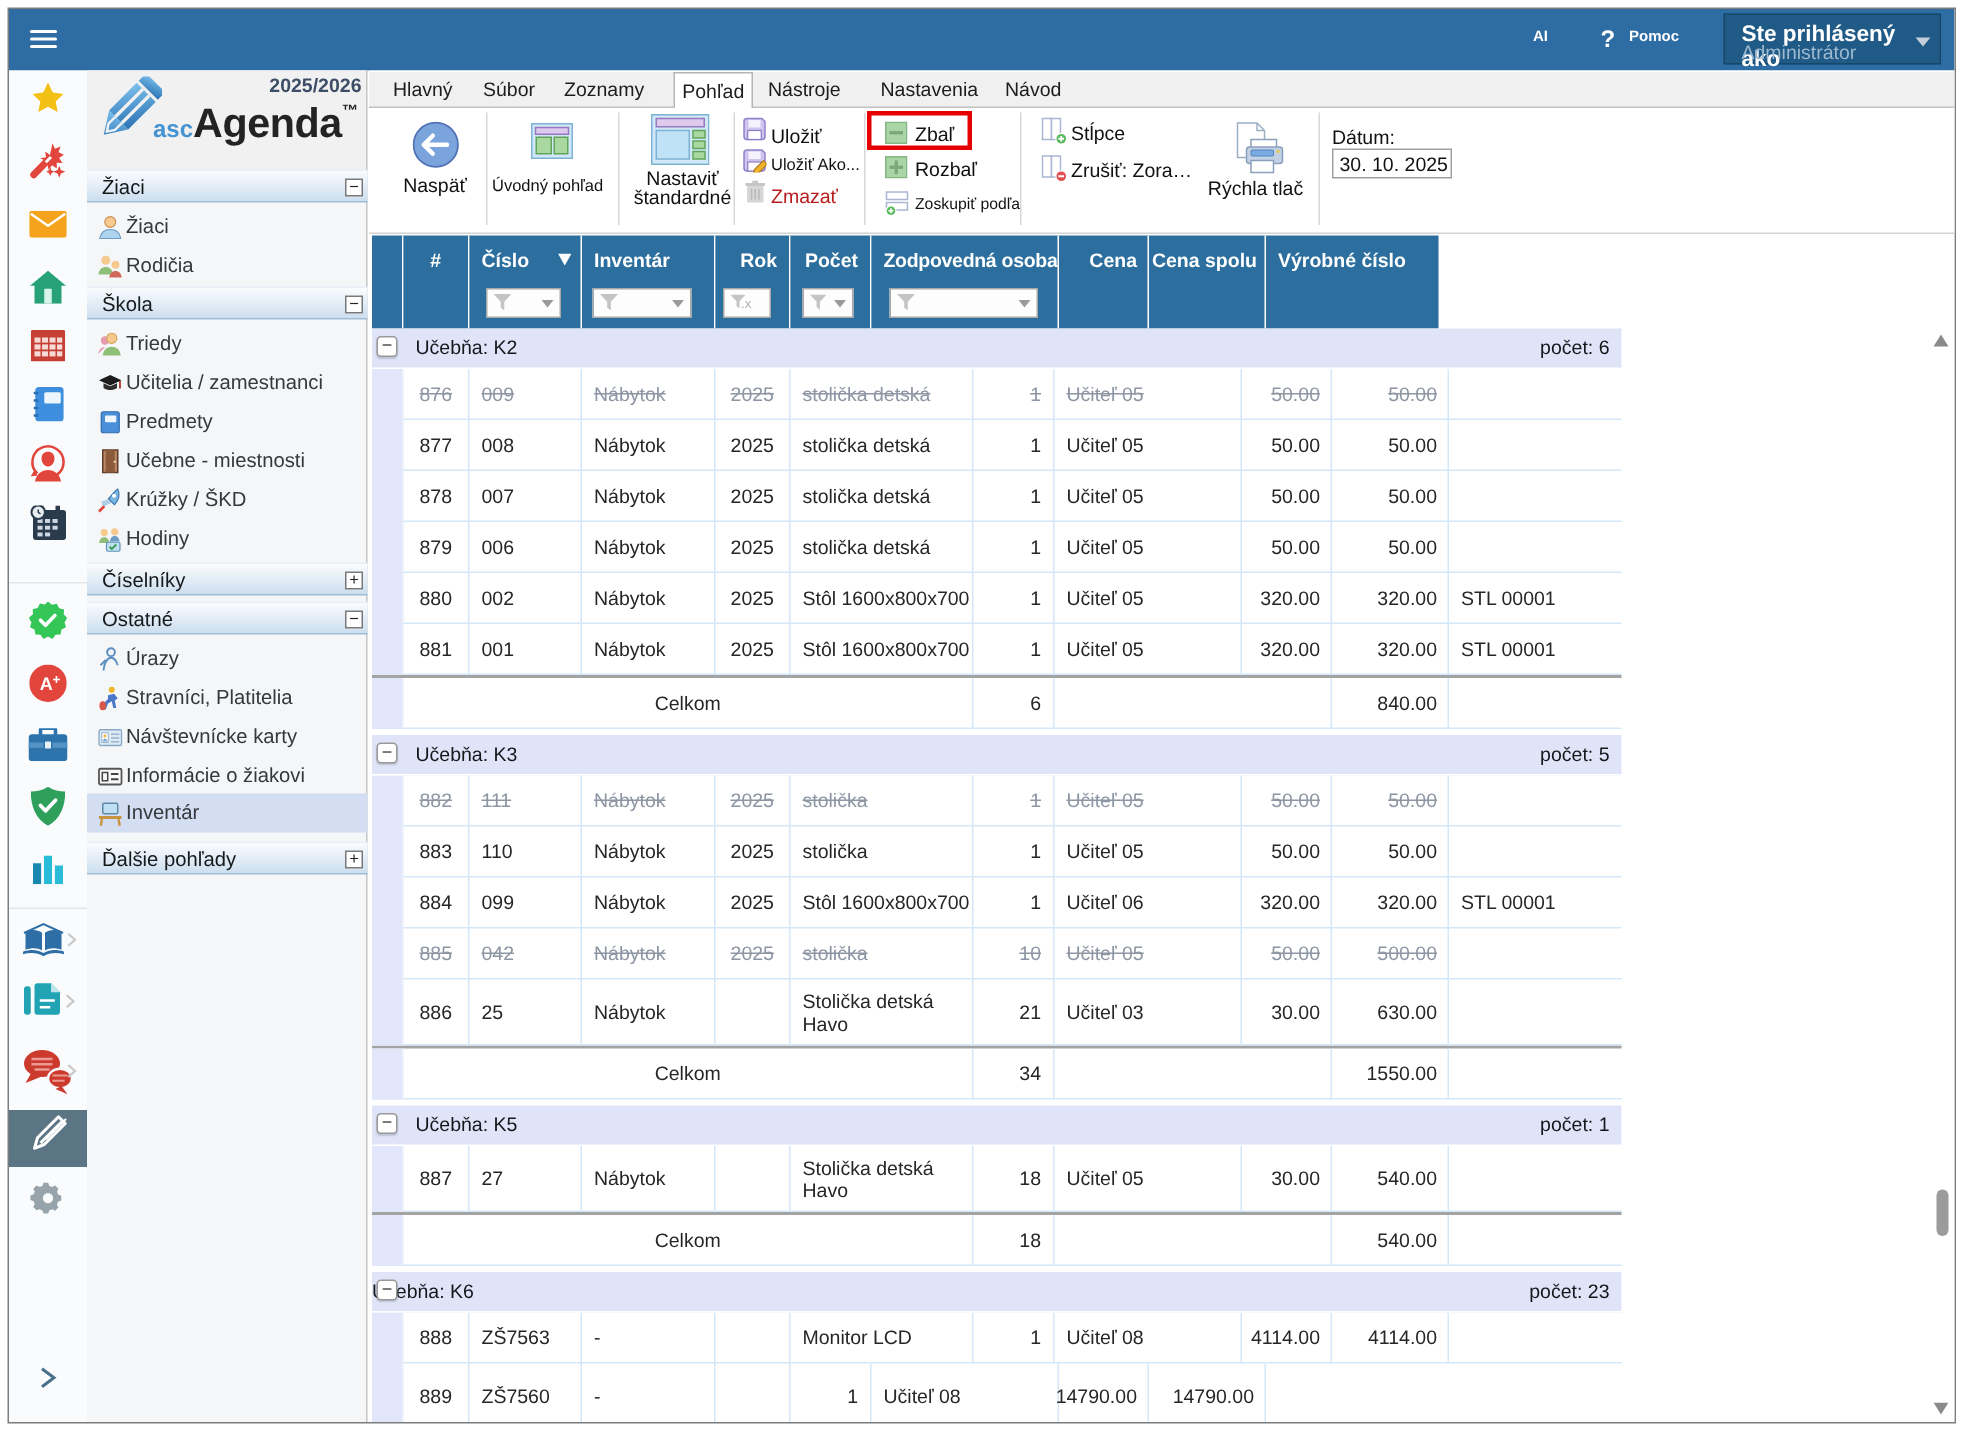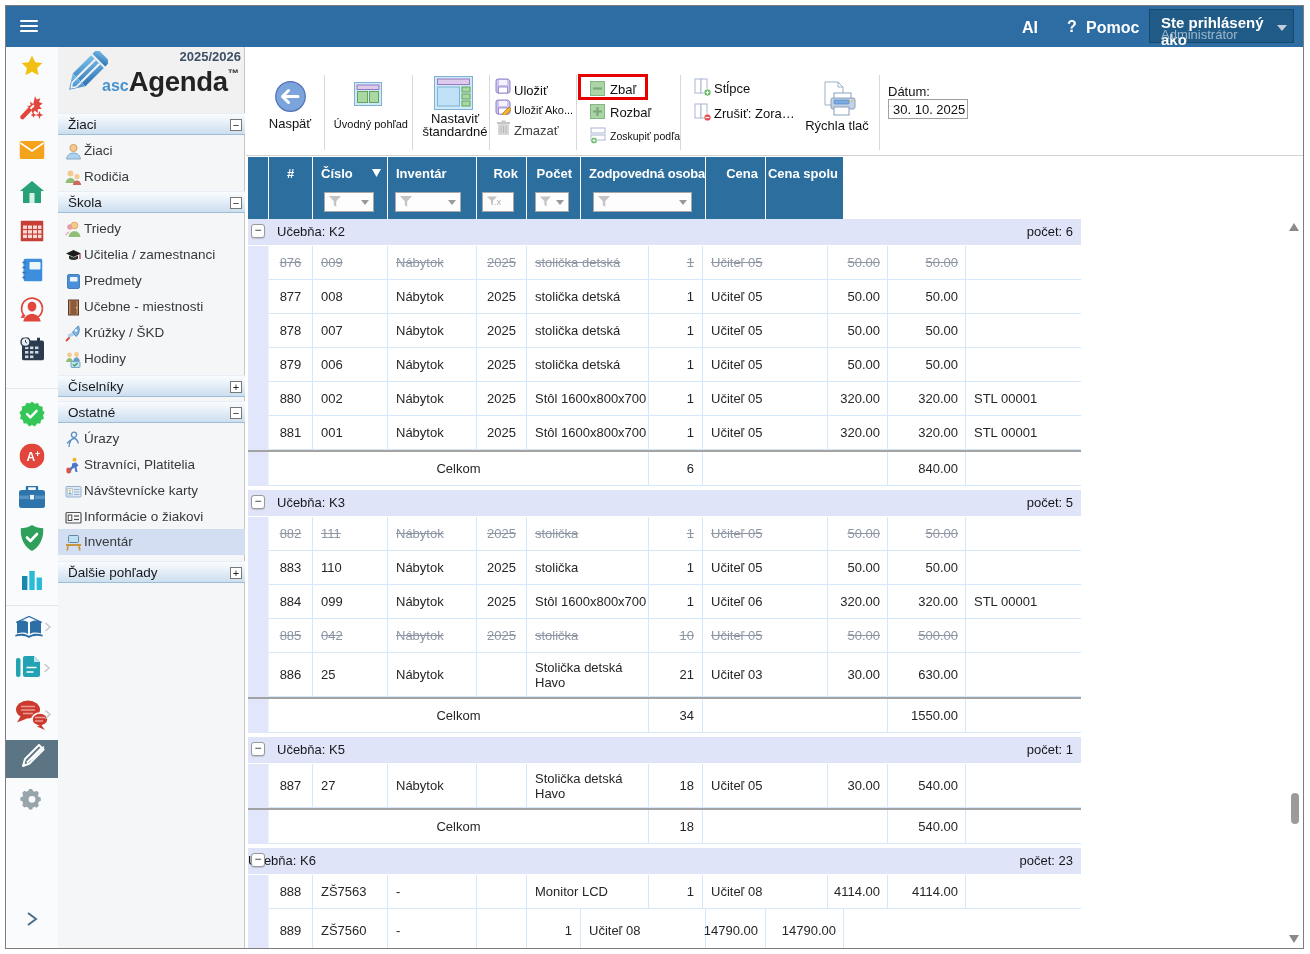--- a/index.html
+++ b/index.html
@@ -7,21 +7,21 @@
 #win { position:absolute; left:5px; top:5px; width:1299px; height:944px; border:1px solid #7d7d7d; background:#fff; overflow:hidden; }
 
 .abs { position:absolute; }
 
 
 #topbar { position:absolute; left:0; top:0; width:1297px; height:41px; background:#2d6da4; }
 #burger div { position:absolute; left:14px; width:18px; height:2.2px; background:#fff; border-radius:1px; }
 #search { position:absolute; left:52px; top:4px; width:597px; height:30px; background:#45799f; border:1px solid #6d94b5; border-radius:15px; }
 #search .ph { position:absolute; left:32px; top:8px; font-size:12.5px; color:#9fb9cf; letter-spacing:0.2px; }
 
-.tb-txt { position:absolute; top:13px; color:#fff; font-weight:bold; font-size:16px; }
+.tb-txt { position:absolute; top:13px; color:#fff; font-weight:bold; font-size:10px; }
 #userbox { position:absolute; left:1143px; top:3px; width:145px; height:34px; background:#205a86; border:1px solid #16486b; }
 #userbox .l1 { position:absolute; left:11px; top:4px; font-size:15px; font-weight:bold; color:#fff; }
 #userbox .l2 { position:absolute; left:11px; top:17px; font-size:13px; color:#9db9cf; }
 #userbox .car { position:absolute; right:6px; top:15px; width:0; height:0; border-left:5.5px solid transparent; border-right:5.5px solid transparent; border-top:6px solid #c2cfda; }
 
 
 #rail { position:absolute; left:0; top:41px; width:52px; height:901px; background:#fafbfc; }
 .ric { position:absolute; left:50%; transform:translate(-50%,-50%); }
 #railsel { position:absolute; left:0; top:693px; width:52px; height:38px; background:#5b7584; }
 .rsep { position:absolute; left:0; width:52px; height:1px; background:#e4e6e8; }
@@ -342,39 +342,48 @@
     <div class="mitem sel" style="top:482px"><svg class="mico" viewBox="0 0 17 17">
           <rect x="3.5" y="1.5" width="10" height="7" rx="1" fill="#bfdff2" stroke="#5e88a8" stroke-width="1"></rect>
           <rect x="1" y="10" width="15" height="2" fill="#c89440"></rect>
           <line x1="3" y1="12" x2="2.2" y2="16.5" stroke="#c89440" stroke-width="1.6"></line>
           <line x1="14" y1="12" x2="14.8" y2="16.5" stroke="#c89440" stroke-width="1.6"></line>
         </svg>Inventár</div>
     <div class="mhead" style="top:514px">Ďalšie pohľady<div class="mtog">+</div></div>
   </div>
 
   <div id="content">
+    <div id="tabstrip">
+      <div class="tab" style="left:16px;">Hlavný</div>
+      <div class="tab" style="left:76px;">Súbor</div>
+      <div class="tab" style="left:130px;">Zoznamy</div>
+      <div id="tabactive"><span class="tab" style="position:static">Pohľad</span></div>
+      <div class="tab" style="left:266px;">Nástroje</div>
+      <div class="tab" style="left:341px;">Nastavenia</div>
+      <div class="tab" style="left:424px;">Návod</div>
+    </div>
     <div id="ribbon">
       <div class="rsepv" style="left:78px"></div>
       <div class="rsepv" style="left:166px"></div>
       <div class="rsepv" style="left:243px"></div>
       <div class="rsepv" style="left:330px"></div>
       <div class="rsepv" style="left:434px"></div>
       <div class="rsepv" style="left:633px"></div>
       <svg class="abs" style="left:29px;top:9px" width="31" height="31" viewBox="0 0 31 31">
           <circle cx="15.5" cy="15.5" r="14.8" fill="#7ba3dc" stroke="#5272b8" stroke-width="1.2"></circle>
           <path d="M7.5 15.5h15.5M13.5 9.5l-6 6 6 6" fill="none" stroke="#fff" stroke-width="3" stroke-linejoin="round" stroke-linecap="round"></path>
         </svg>
       <div class="rlabel" style="left:14px;top:44px;width:60px;">Naspäť</div>
       <svg class="abs" style="left:108px;top:10px" width="28" height="24" viewBox="0 0 28 24">
           <rect x=".5" y=".5" width="27" height="23" fill="#cfe9f8" stroke="#7fb2d2"></rect>
           <rect x="3" y="3" width="22" height="4.5" fill="#ddcaec" stroke="#9878c0" stroke-width="1"></rect>
           <rect x="3.5" y="9.5" width="10" height="11" fill="#a9d9a0" stroke="#63a45a" stroke-width="1"></rect>
           <rect x="15.5" y="9.5" width="9" height="11" fill="#a9d9a0" stroke="#63a45a" stroke-width="1"></rect>
         </svg>
-      <div class="rsmall" style="left:82px;top:46px;width:80px;text-align:right;">Úvodný pohľad</div>
+      <div class="rsmall" style="left:82px;top:46px;width:80px;text-align:left;">Úvodný pohľad</div>
       <svg class="abs" style="left:188px;top:4px" width="39" height="34" viewBox="0 0 39 34">
           <rect x=".5" y=".5" width="38" height="33" fill="#cfe9f8" stroke="#7fb2d2"></rect>
           <rect x="3.5" y="3" width="32" height="5.5" fill="#ddcaec" stroke="#9878c0" stroke-width="1"></rect>
           <rect x="3.5" y="11" width="22" height="19" fill="#c0e2f6" stroke="#7fb2d2" stroke-width="1"></rect>
           <rect x="28" y="11" width="8" height="5" fill="#a9d9a0" stroke="#63a45a" stroke-width="1"></rect>
           <rect x="28" y="18" width="8" height="5" fill="#a9d9a0" stroke="#63a45a" stroke-width="1"></rect>
           <rect x="28" y="25" width="8" height="5" fill="#a9d9a0" stroke="#63a45a" stroke-width="1"></rect>
         </svg>
       <div class="rlabel" style="left:164px;top:40px;width:90px;line-height:13px;">Nastaviť<br>štandardné</div>
       <svg class="abs" style="left:249px;top:6px" width="16" height="16" viewBox="0 0 16 16">
@@ -393,21 +402,21 @@
       <svg class="abs" style="left:250px;top:48px" width="15" height="16" viewBox="0 0 15 16">
           <rect x="2" y="4" width="11" height="11" rx="1" fill="#d6d6d6"></rect>
           <rect x="1" y="2" width="13" height="2" fill="#c6c6c6"></rect>
           <rect x="5.5" y=".5" width="4" height="2" fill="#c6c6c6"></rect>
           <g stroke="#b8b8b8" stroke-width="1">
             <line x1="5" y1="6" x2="5" y2="13"></line>
             <line x1="7.5" y1="6" x2="7.5" y2="13"></line>
             <line x1="10" y1="6" x2="10" y2="13"></line>
           </g>
         </svg>
-      <div class="rlabel" style="left:268px;top:51px;color:#404040;">Zmazať</div>
+      <div class="rlabel" style="left:268px;top:51px;color:#b91c1c;">Zmazať</div>
       <div class="abs" style="left:332px;top:2px;width:70px;height:26px;border:3px solid #e60000;"></div>
       <svg class="abs" style="left:344px;top:9px" width="15" height="15" viewBox="0 0 15 15">
           <rect x=".5" y=".5" width="14" height="14" fill="#abd5a5" stroke="#84b584"></rect>
           <rect x="3" y="6.4" width="9" height="2.2" fill="#79a87c"></rect>
         </svg>
       <div class="rlabel" style="left:364px;top:10px;">Zbaľ</div>
       <svg class="abs" style="left:344px;top:32px" width="15" height="15" viewBox="0 0 15 15">
           <rect x=".5" y=".5" width="14" height="14" fill="#abd5a5" stroke="#84b584"></rect>
           <rect x="3" y="6.4" width="9" height="2.2" fill="#79a87c"></rect>
           <rect x="6.4" y="3" width="2.2" height="9" fill="#79a87c"></rect>
@@ -500,20 +509,23 @@
               </svg>
               <div class="fcar"></div>
             </div>
           </div>
         <div class="hcell c8">
             <div style="text-align:right;padding:9px 7px 0 0;">Cena</div>
           </div>
         <div class="hcell c9">
             <div style="text-align:right;padding:9px 5px 0 0;">Cena spolu</div>
           </div>
+        <div class="hcell c10" style="border-right:none">
+            <div style="padding:9px 0 0 8px;">Výrobné číslo</div>
+          </div>
       </div>
 
       <div class="ghead"><div class="gtog">−</div><span style="padding-left:29px;">Učebňa: K2</span><span class="gcnt">počet: 6</span></div>
       <div class="drow">
           <div class="gut"></div>
           <div class="dc c1 ac del">876</div>
           <div class="dc c2 pl del">009</div>
           <div class="dc c3 pl del">Nábytok</div>
           <div class="dc c4 ac del">2025</div>
           <div class="dc c5 pl del">stolička detská</div>

